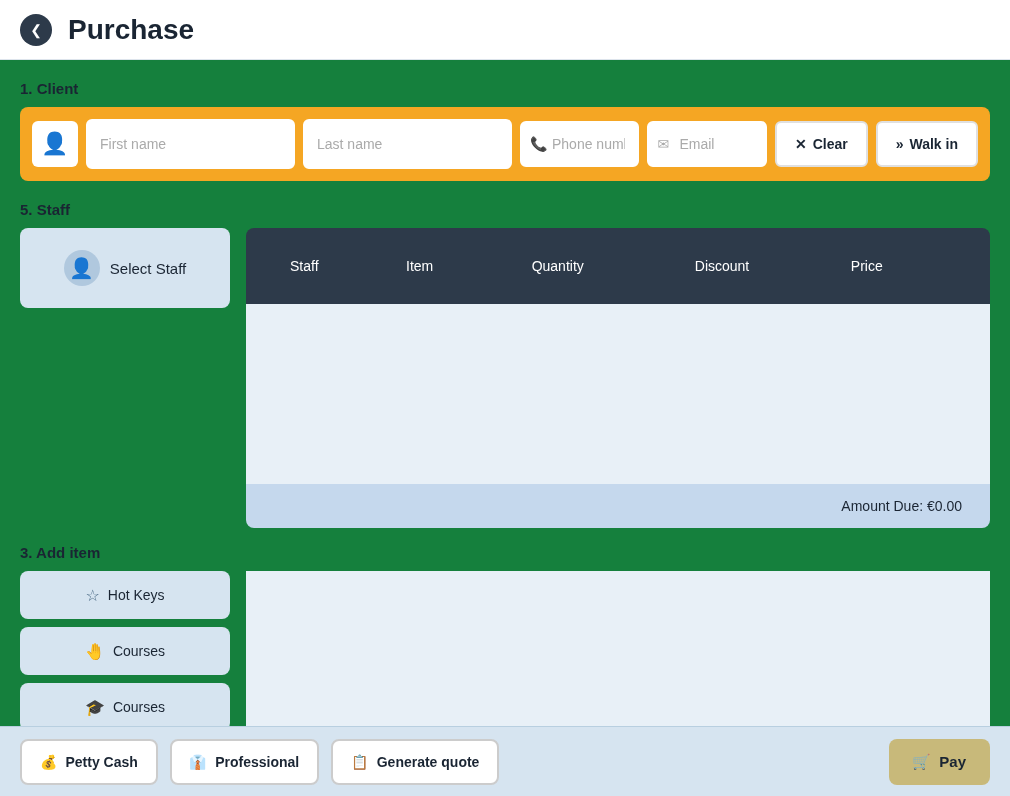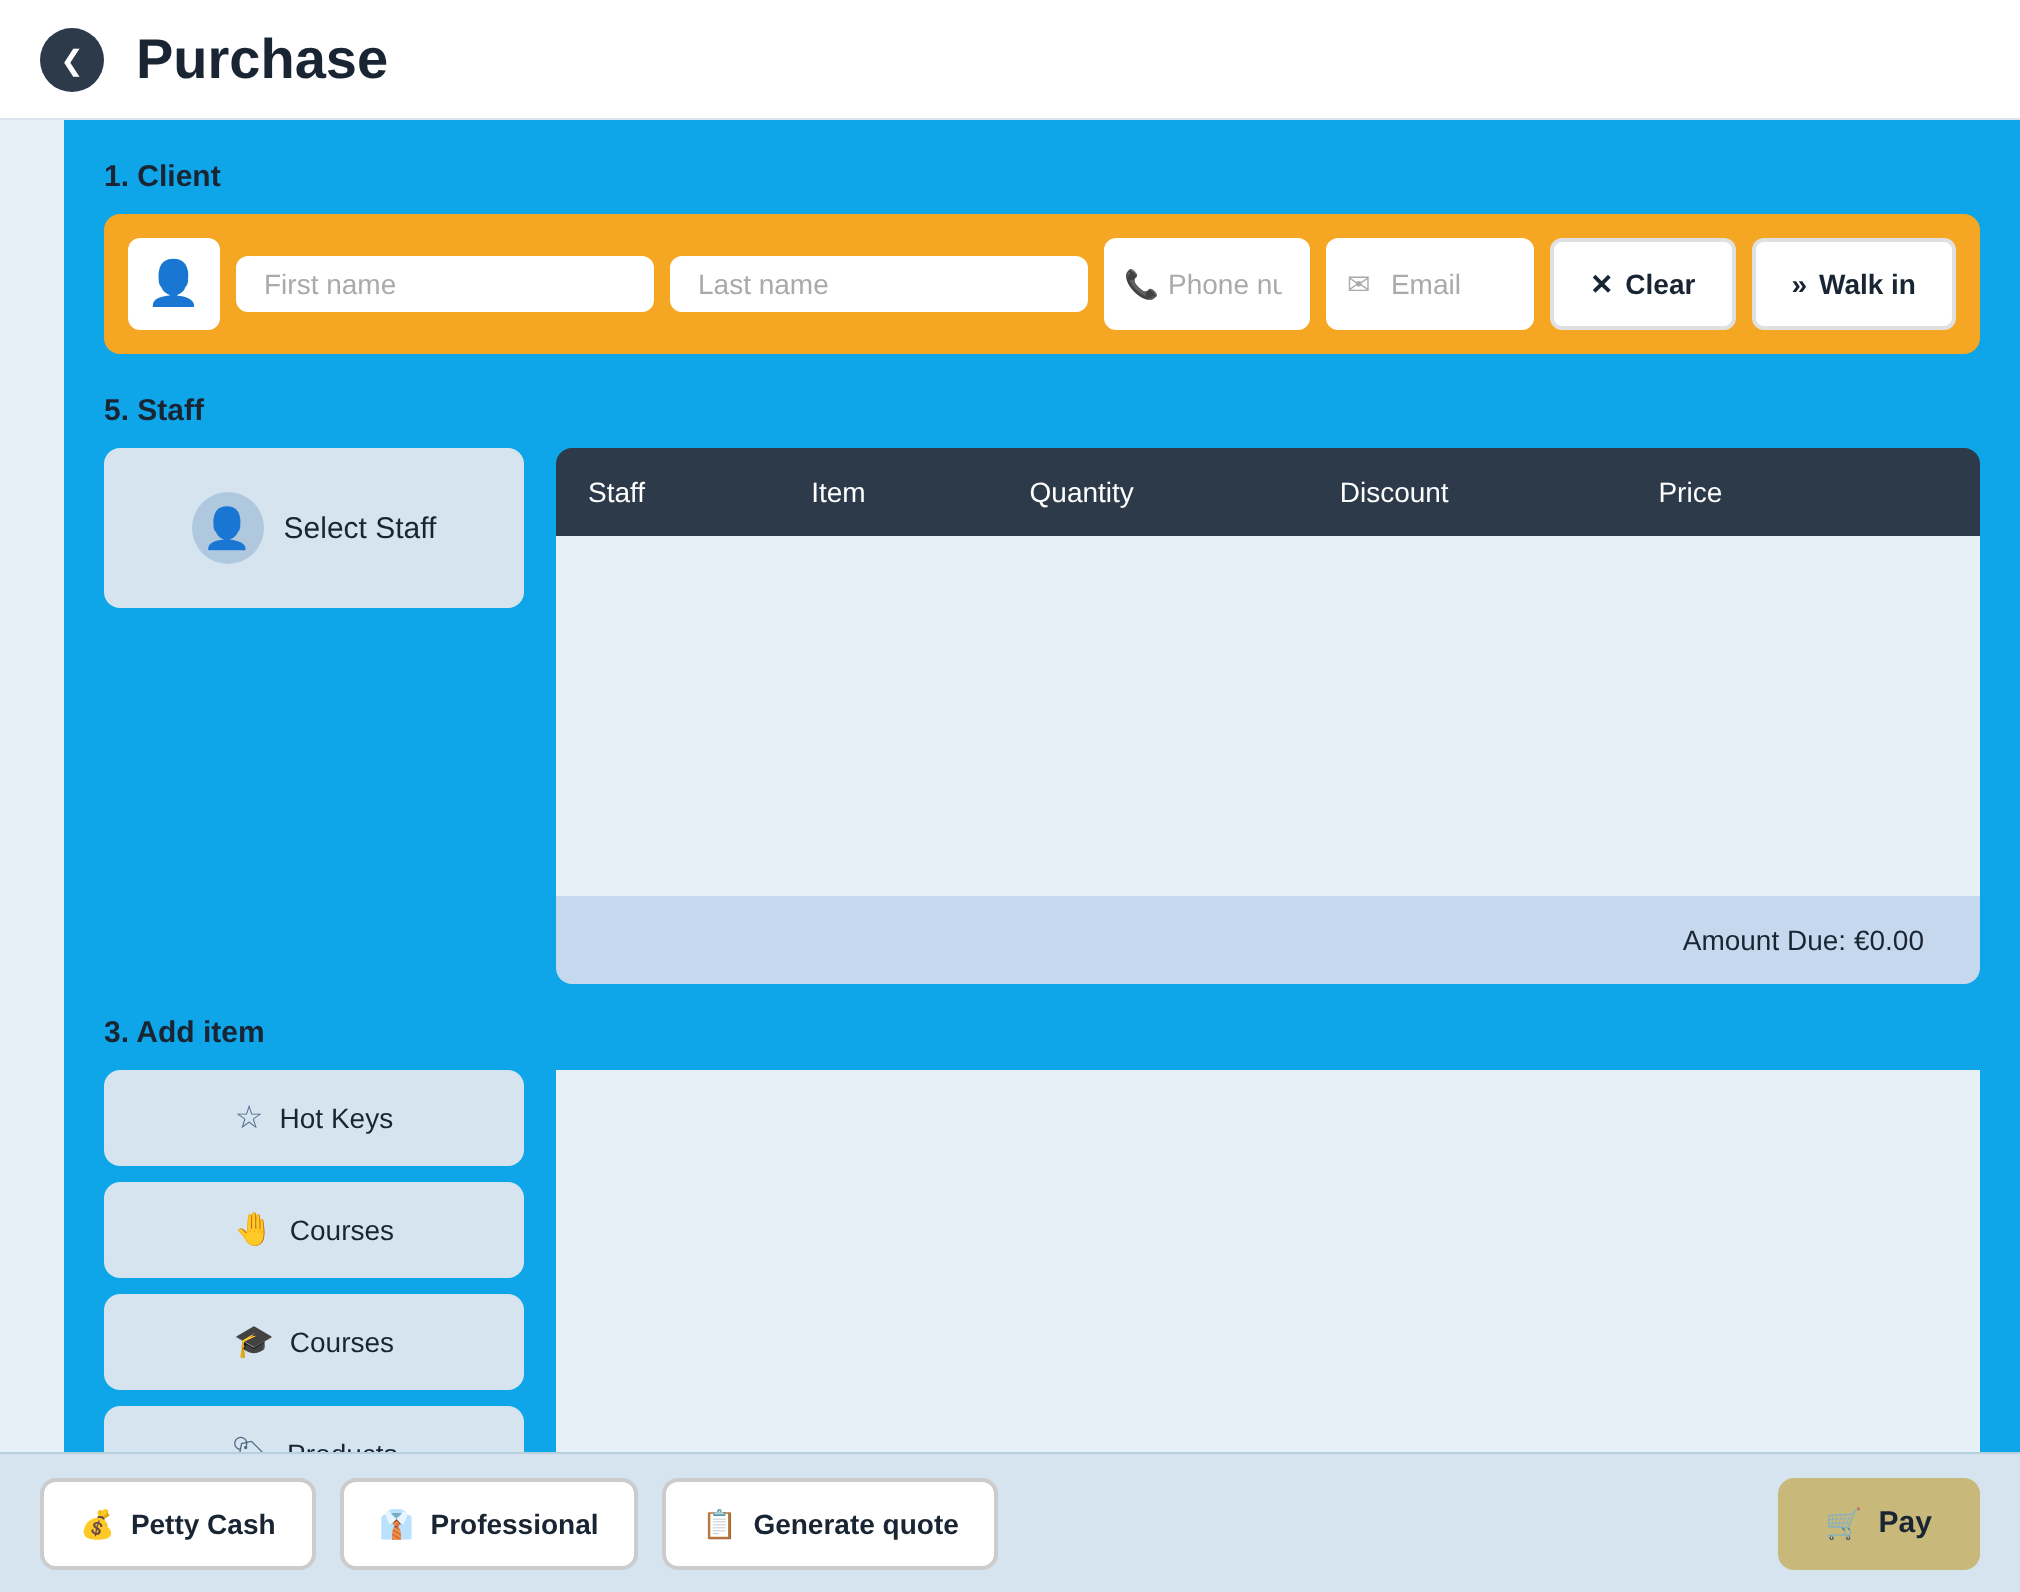--- a/index.html
+++ b/index.html
@@ -41,22 +41,21 @@
       font-size: 28px;
       font-weight: 600;
       color: #1a2533;
     }
 
     
     .main-content {
       flex: 1;
       padding: 20px 20px 10px 20px;
       overflow-y: auto;
-      background: #0ea5e9;
-      margin-left: 32px;
+      background: #15803d;
     }
 
     
     .section-label {
       font-size: 15px;
       font-weight: 600;
       color: #1a2533;
       margin-bottom: 10px;
     }
 
@@ -79,21 +78,21 @@
       border-radius: 6px;
       display: flex;
       align-items: center;
       justify-content: center;
       border: none;
       cursor: pointer;
       flex-shrink: 0;
     }
     .client-input {
       flex: 1;
-      height: 28px;
+      height: 50px;
       border: 2px solid #fff;
       border-radius: 6px;
       padding: 0 12px;
       font-size: 14px;
       color: #555;
       background: #fff;
       outline: none;
     }
     .client-input::placeholder { color: #aaa; }
     .input-with-icon {
@@ -180,22 +179,22 @@
     .table-container {
       flex: 1;
     }
     .items-table {
       width: 100%;
       border-collapse: collapse;
     }
     .items-table th {
       background: #2d3a4a;
       color: #fff;
-      padding: 14px 16px;
-      text-align: left;
+      padding: 30px 16px;
+      text-align: center;
       font-size: 14px;
       font-weight: 500;
     }
     .items-table th:first-child { border-radius: 8px 0 0 0; }
     .items-table th:last-child { border-radius: 0 8px 0 0; }
     .amount-row {
       background: #c5d8ed;
       padding: 14px 28px;
       text-align: right;
       font-size: 14px;

